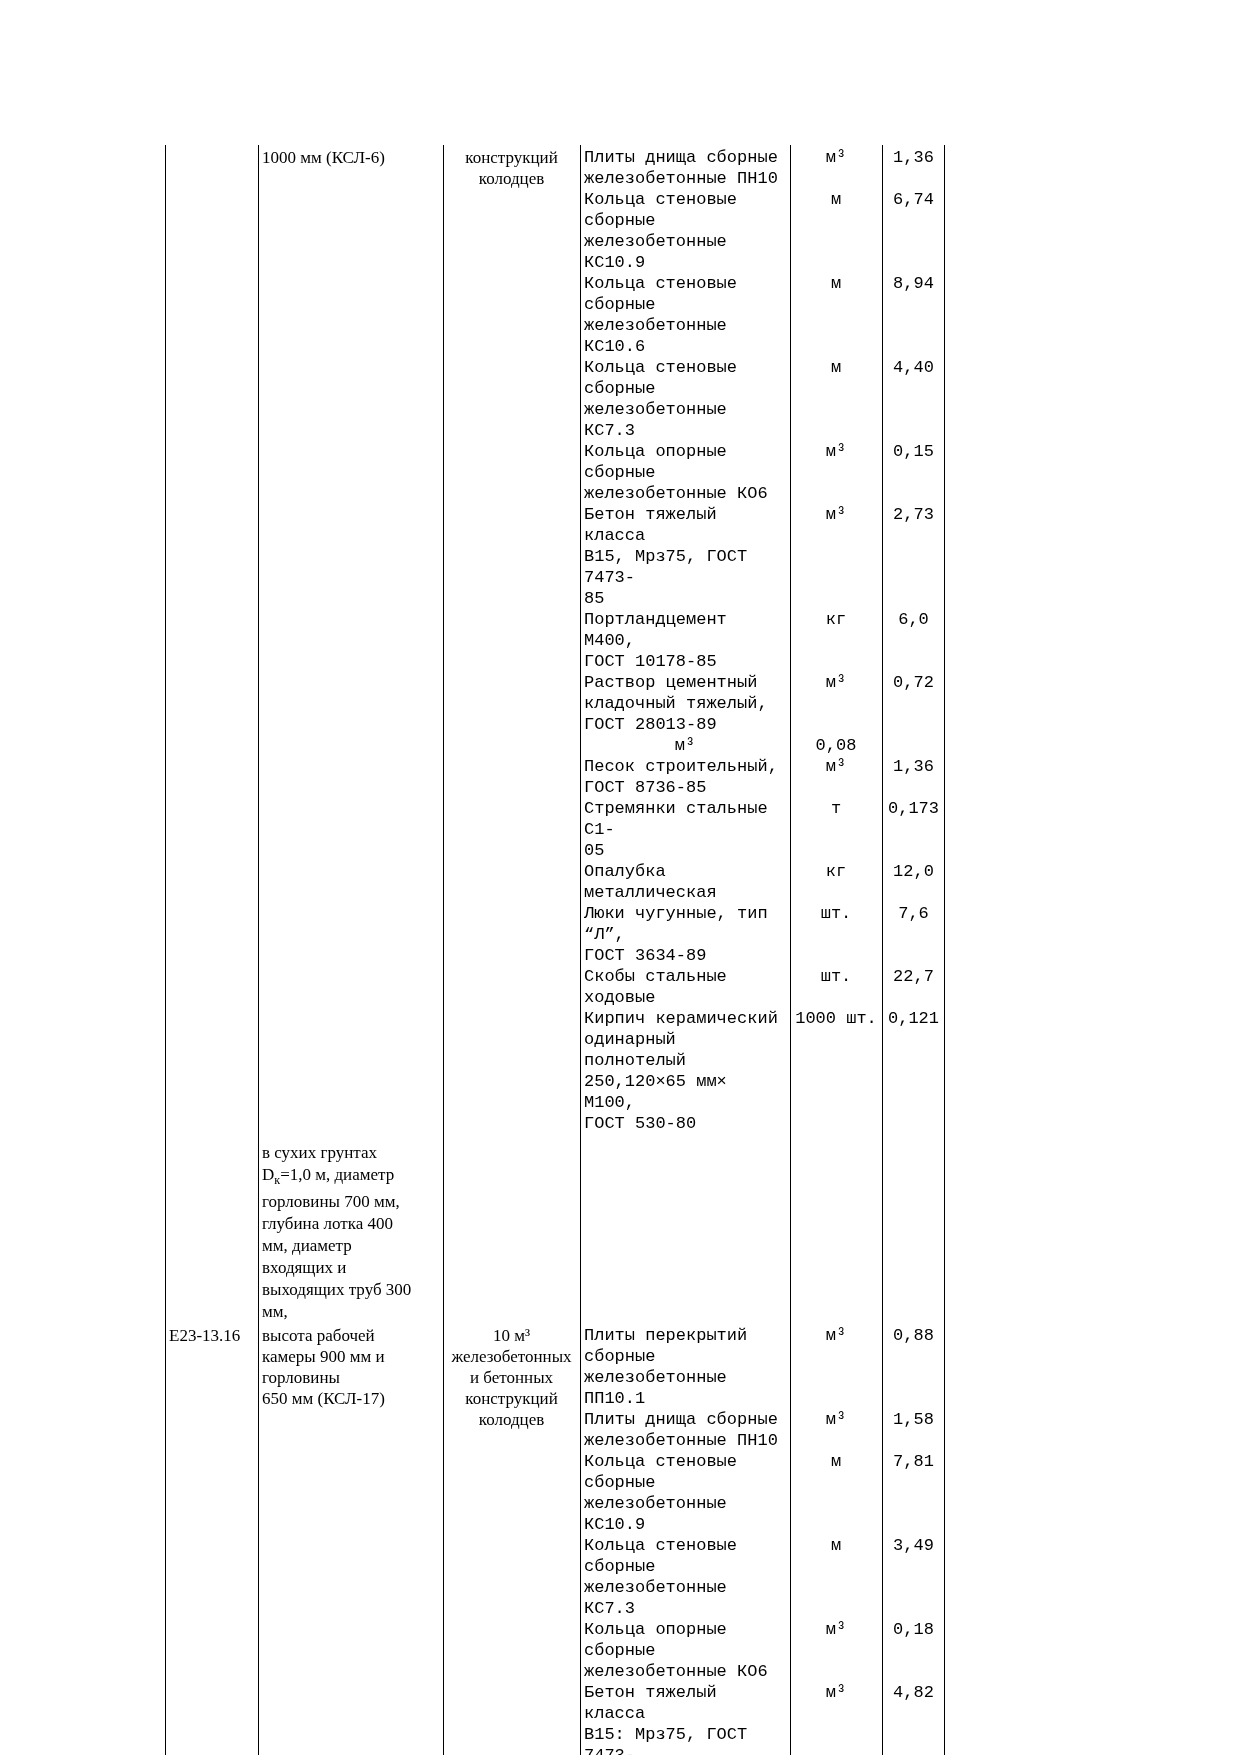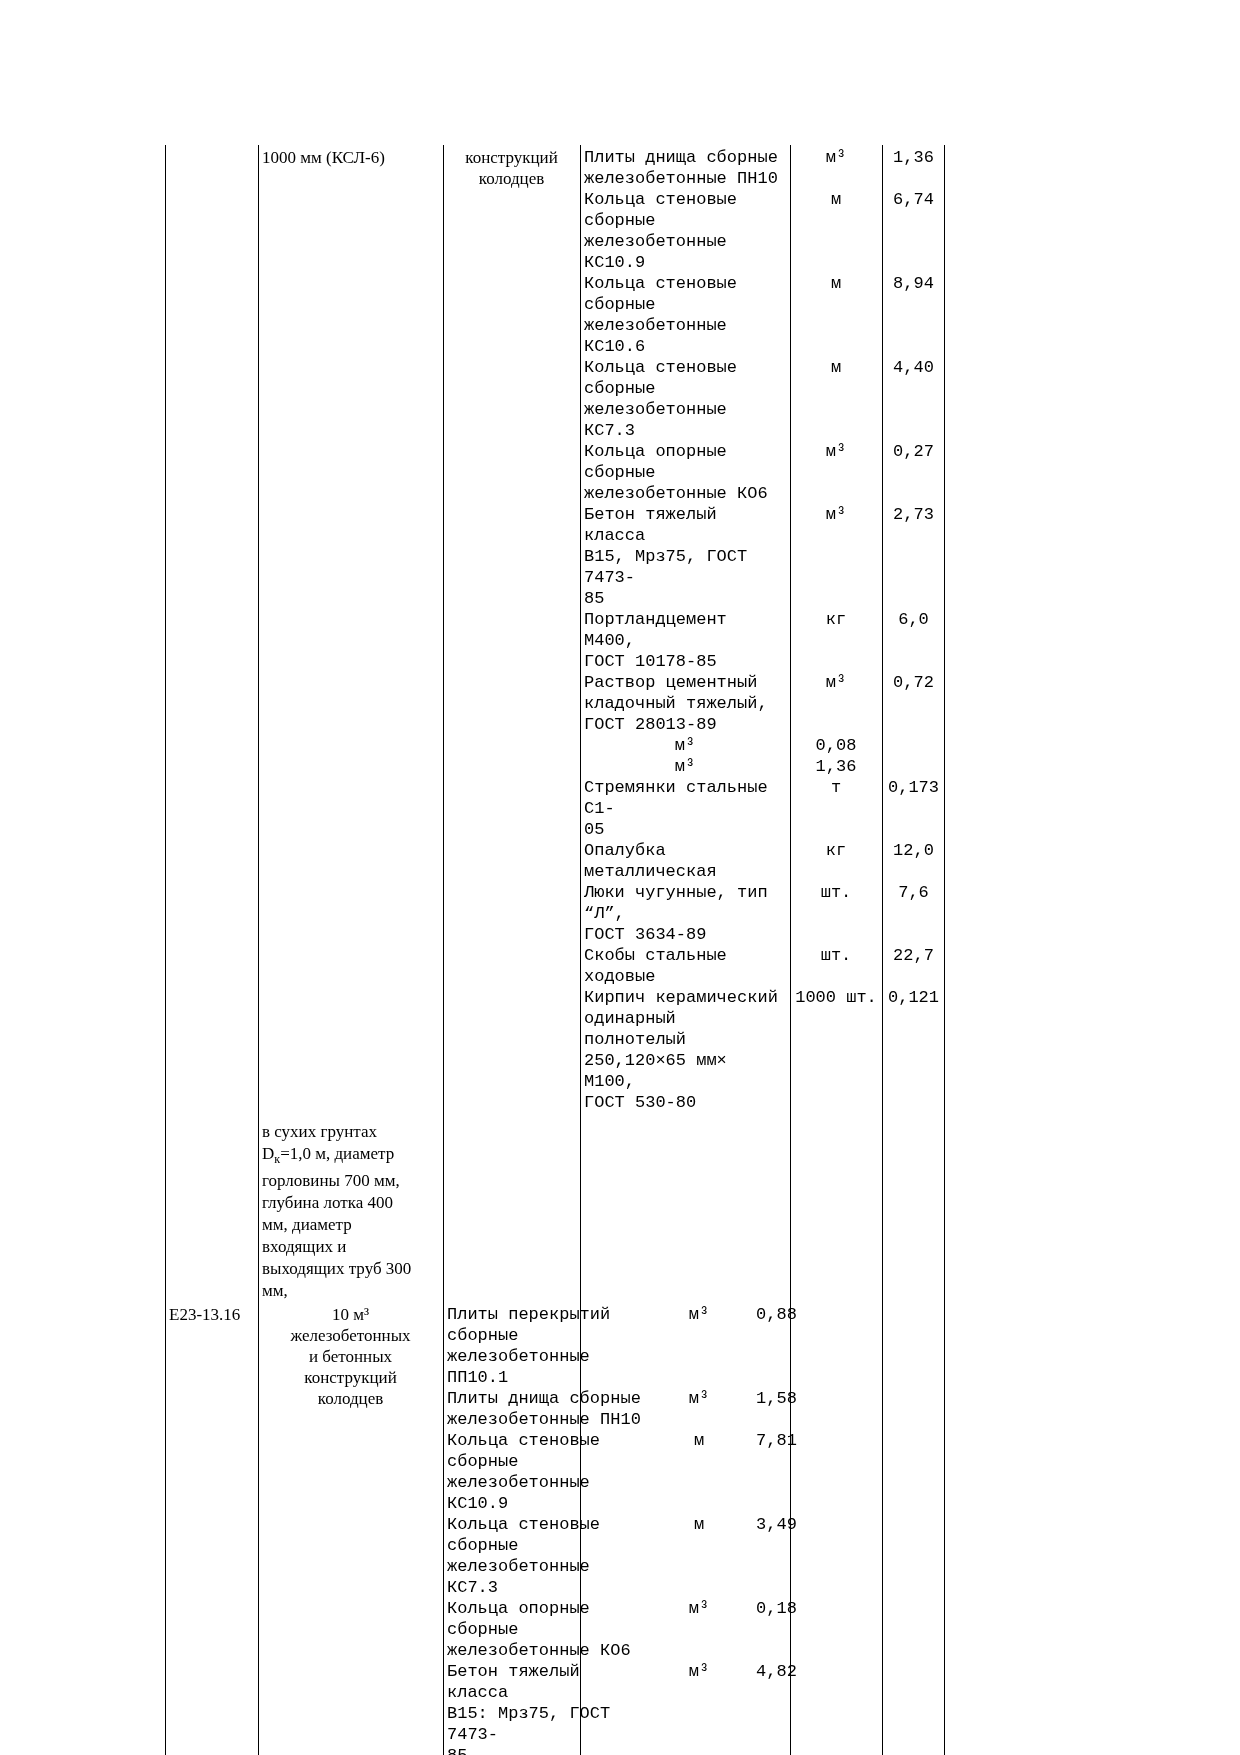--- a/index.html
+++ b/index.html
@@ -92,21 +92,21 @@
         <div class="mname">Кольца стеновые
 сборные железобетонные
 КС7.3</div>
         <div class="munit">м</div>
         <div class="mqty">4,40</div>
       </div>
       <div class="mrow">
         <div class="mname">Кольца опорные сборные
 железобетонные КО6</div>
         <div class="munit">м³</div>
-        <div class="mqty">0,27</div>
+        <div class="mqty">0,15</div>
       </div>
       <div class="mrow">
         <div class="mname">Бетон тяжелый класса
 В15, Мрз75, ГОСТ 7473-
 85</div>
         <div class="munit">м³</div>
         <div class="mqty">2,73</div>
       </div>
       <div class="mrow">
         <div class="mname">Портландцемент М400,
@@ -119,20 +119,22 @@
 кладочный тяжелый,
 ГОСТ 28013-89</div>
         <div class="munit">м³</div>
         <div class="mqty">0,72</div>
       </div>
       <div class="mrow">
         <div class="munit">м³</div>
         <div class="mqty">0,08</div>
       </div>
       <div class="mrow">
+        <div class="mname">Песок строительный,
+ГОСТ 8736-85</div>
         <div class="munit">м³</div>
         <div class="mqty">1,36</div>
       </div>
       <div class="mrow">
         <div class="mname">Стремянки стальные С1-
 05</div>
         <div class="munit">т</div>
         <div class="mqty">0,173</div>
       </div>
       <div class="mrow">
@@ -171,20 +173,24 @@
 мм, диаметр
 входящих и
 выходящих труб 300
 мм,</span></div>
     <div class="cell c3"></div>
     <div class="materials"></div>
   </div>
 
   <div class="section">
     <div class="cell c1">Е23-13.16</div>
+    <div class="cell c2">высота рабочей
+камеры 900 мм и
+горловины
+650 мм (КСЛ-17)</div>
     <div class="cell c3">10 м³
 железобетонных
 и бетонных
 конструкций
 колодцев</div>
     <div class="materials">
       <div class="mrow">
         <div class="mname">Плиты перекрытий
 сборные железобетонные
 ПП10.1</div>

